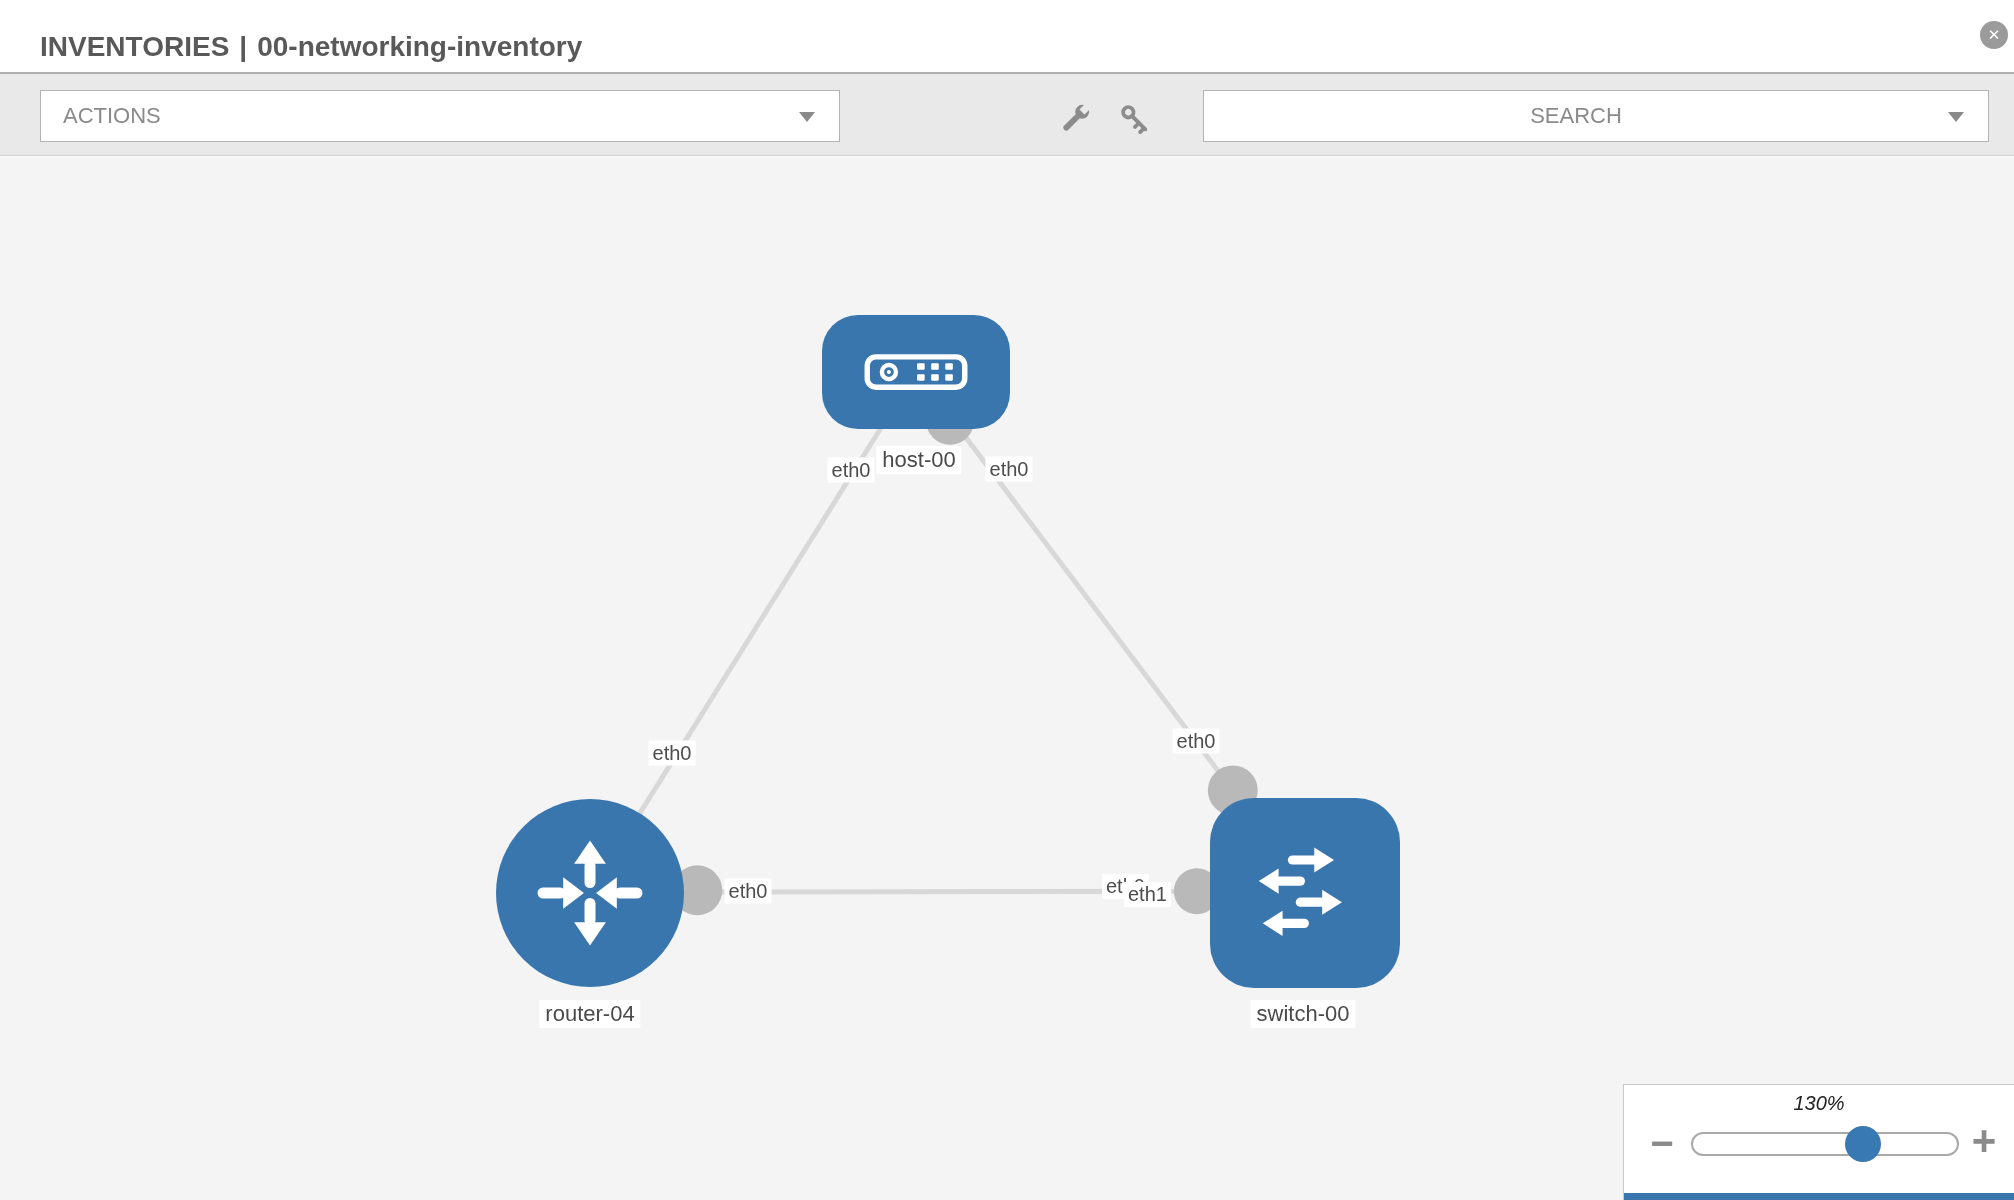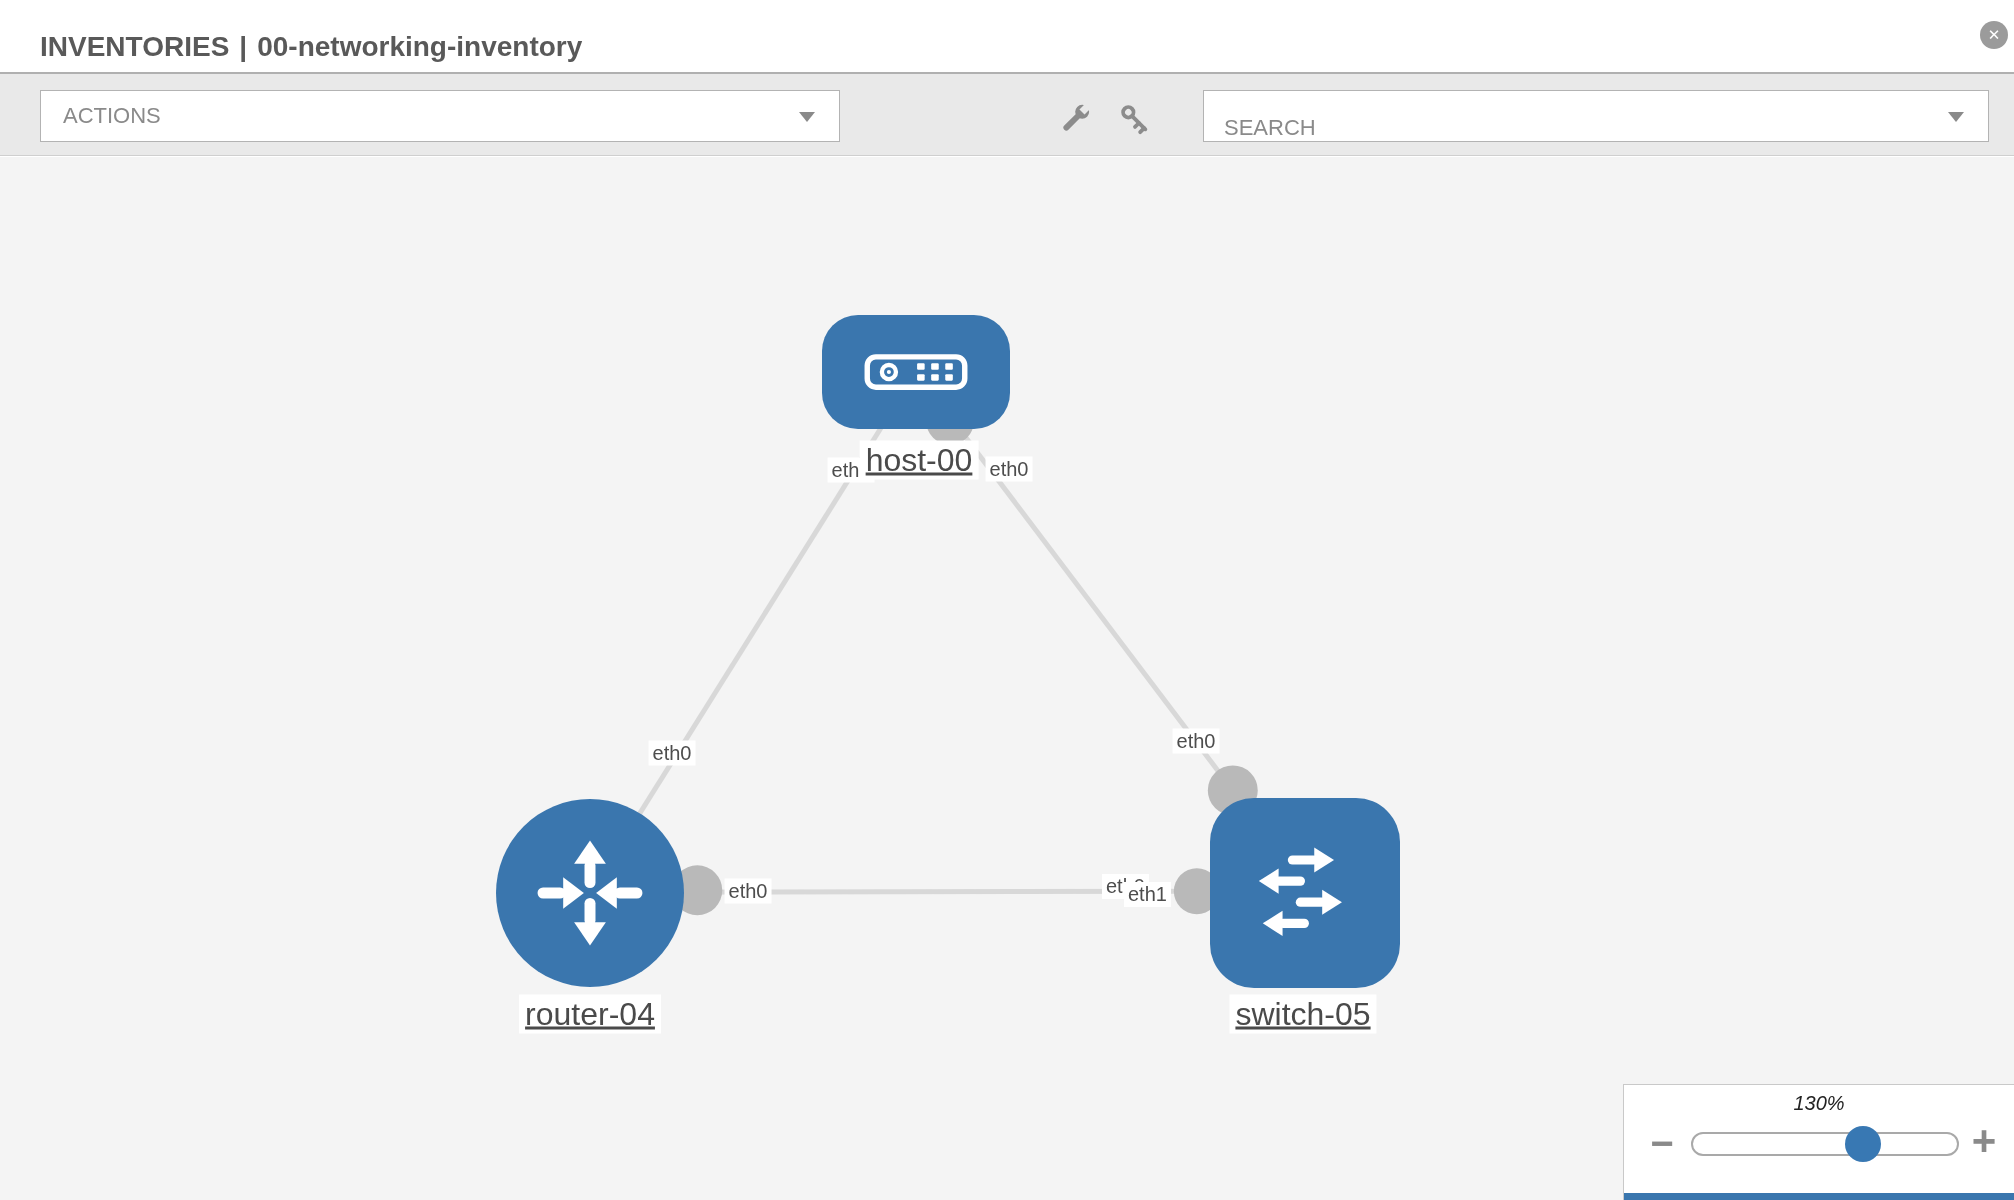--- a/index.html
+++ b/index.html
@@ -21,41 +21,41 @@
              background:#e9e9e9; border-top:2px solid #b0b0b0; border-bottom:1px solid #cfcfcf; }
   .select-box { position:absolute; top:16px; height:52px; background:#fff;
                 border:1px solid #b3b3b3; border-radius:0; cursor:pointer; }
   .select-box .sel-label { position:absolute; left:22px; top:0; line-height:50px;
                            font-size:22px; color:#8a8a8a; }
   .caret { position:absolute; right:24px; top:21px; width:0; height:0;
            border-left:8px solid transparent; border-right:8px solid transparent;
            border-top:10px solid #8a8a8a; }
   .actions { left:40px; width:800px; }
   .search  { left:1203px; width:786px; }
-  .search input { position:absolute; left:0; top:12px; width:calc(100% - 60px); height:50px;
+  .search input { position:absolute; left:0; top:0; width:calc(100% - 60px); height:50px;
                   border:none; outline:none; background:transparent; padding-left:20px;
-                  font-size:22px; color:#6a6a6a; font-family:"Liberation Sans", sans-serif; }
+                  font-size:22px; color:#6a6a6a; font-family:"Liberation Sans", sans-serif;text-align:center; }
   .search input::placeholder { color:#8a8a8a; opacity:1; }
   .tool-btn { position:absolute; top:27px; width:38px; height:38px; background:none;
               border:none; cursor:pointer; padding:0; }
   .tool-btn.wrench { left:1056px; }
   .tool-btn.key    { left:1116px; }
 
   
   .canvas { position:absolute; top:157px; left:0; right:0; bottom:0; background:#f4f4f4; }
   .links-svg { position:absolute; left:0; top:0; width:2014px; height:1043px; }
 
   .node { position:absolute; background:#3a76ae; display:flex; align-items:center;
           justify-content:center; cursor:pointer; z-index:10; }
   #node-host   { left:822px; top:158px; width:188px; height:114px; border-radius:36px; }
   #node-router { left:496px; top:642px; width:188px; height:188px; border-radius:50%; }
   #node-switch { left:1210px; top:641px; width:190px; height:190px; border-radius:44px; }
 
   .node-label { position:absolute; transform:translate(-50%,-50%); background:#fff;
-                color:#4a4a4a; font-size:32px; padding:1px 6px; white-space:nowrap; z-index:30;text-decoration:underline; }
+                color:#4a4a4a; font-size:22px; padding:1px 6px; white-space:nowrap; z-index:30; }
   #label-host   { left:919px;  top:303px; }
   #label-router { left:590px;  top:857px; }
   #label-switch { left:1303px; top:857px; }
 
   .port-label { position:absolute; transform:translate(-50%,-50%); background:#fff;
                 color:#4d4d4d; font-size:20px; padding:1px 4px; white-space:nowrap; z-index:25; }
   #pl-host-left    { left:851px;  top:313px; }
   #pl-host-right   { left:1009px; top:312px; }
   #pl-router-top   { left:672px;  top:596px; }
   #pl-switch-top   { left:1196px; top:584px; }
@@ -181,21 +181,21 @@
           <rect x="43" y="53.5" width="23" height="7" rx="3.5"></rect>
           <polygon points="78,57 63,47.5 63,66.5"></polygon>
           <rect x="30" y="69.5" width="23" height="7" rx="3.5"></rect>
           <polygon points="18,73 33,63.5 33,82.5"></polygon>
         </g>
       </svg>
     </div>
 
     <div class="node-label" id="label-host">host-00</div>
     <div class="node-label" id="label-router">router-04</div>
-    <div class="node-label" id="label-switch">switch-05</div>
+    <div class="node-label" id="label-switch">switch-00</div>
 
     <div class="port-label" id="pl-host-left">eth0</div>
     <div class="port-label" id="pl-router-top">eth0</div>
     <div class="port-label" id="pl-host-right">eth0</div>
     <div class="port-label" id="pl-switch-top">eth0</div>
     <div class="port-label" id="pl-router-right">eth0</div>
     <div class="port-overlap">
       <span class="back">eth0</span>
       <span class="front">eth1</span>
     </div>

